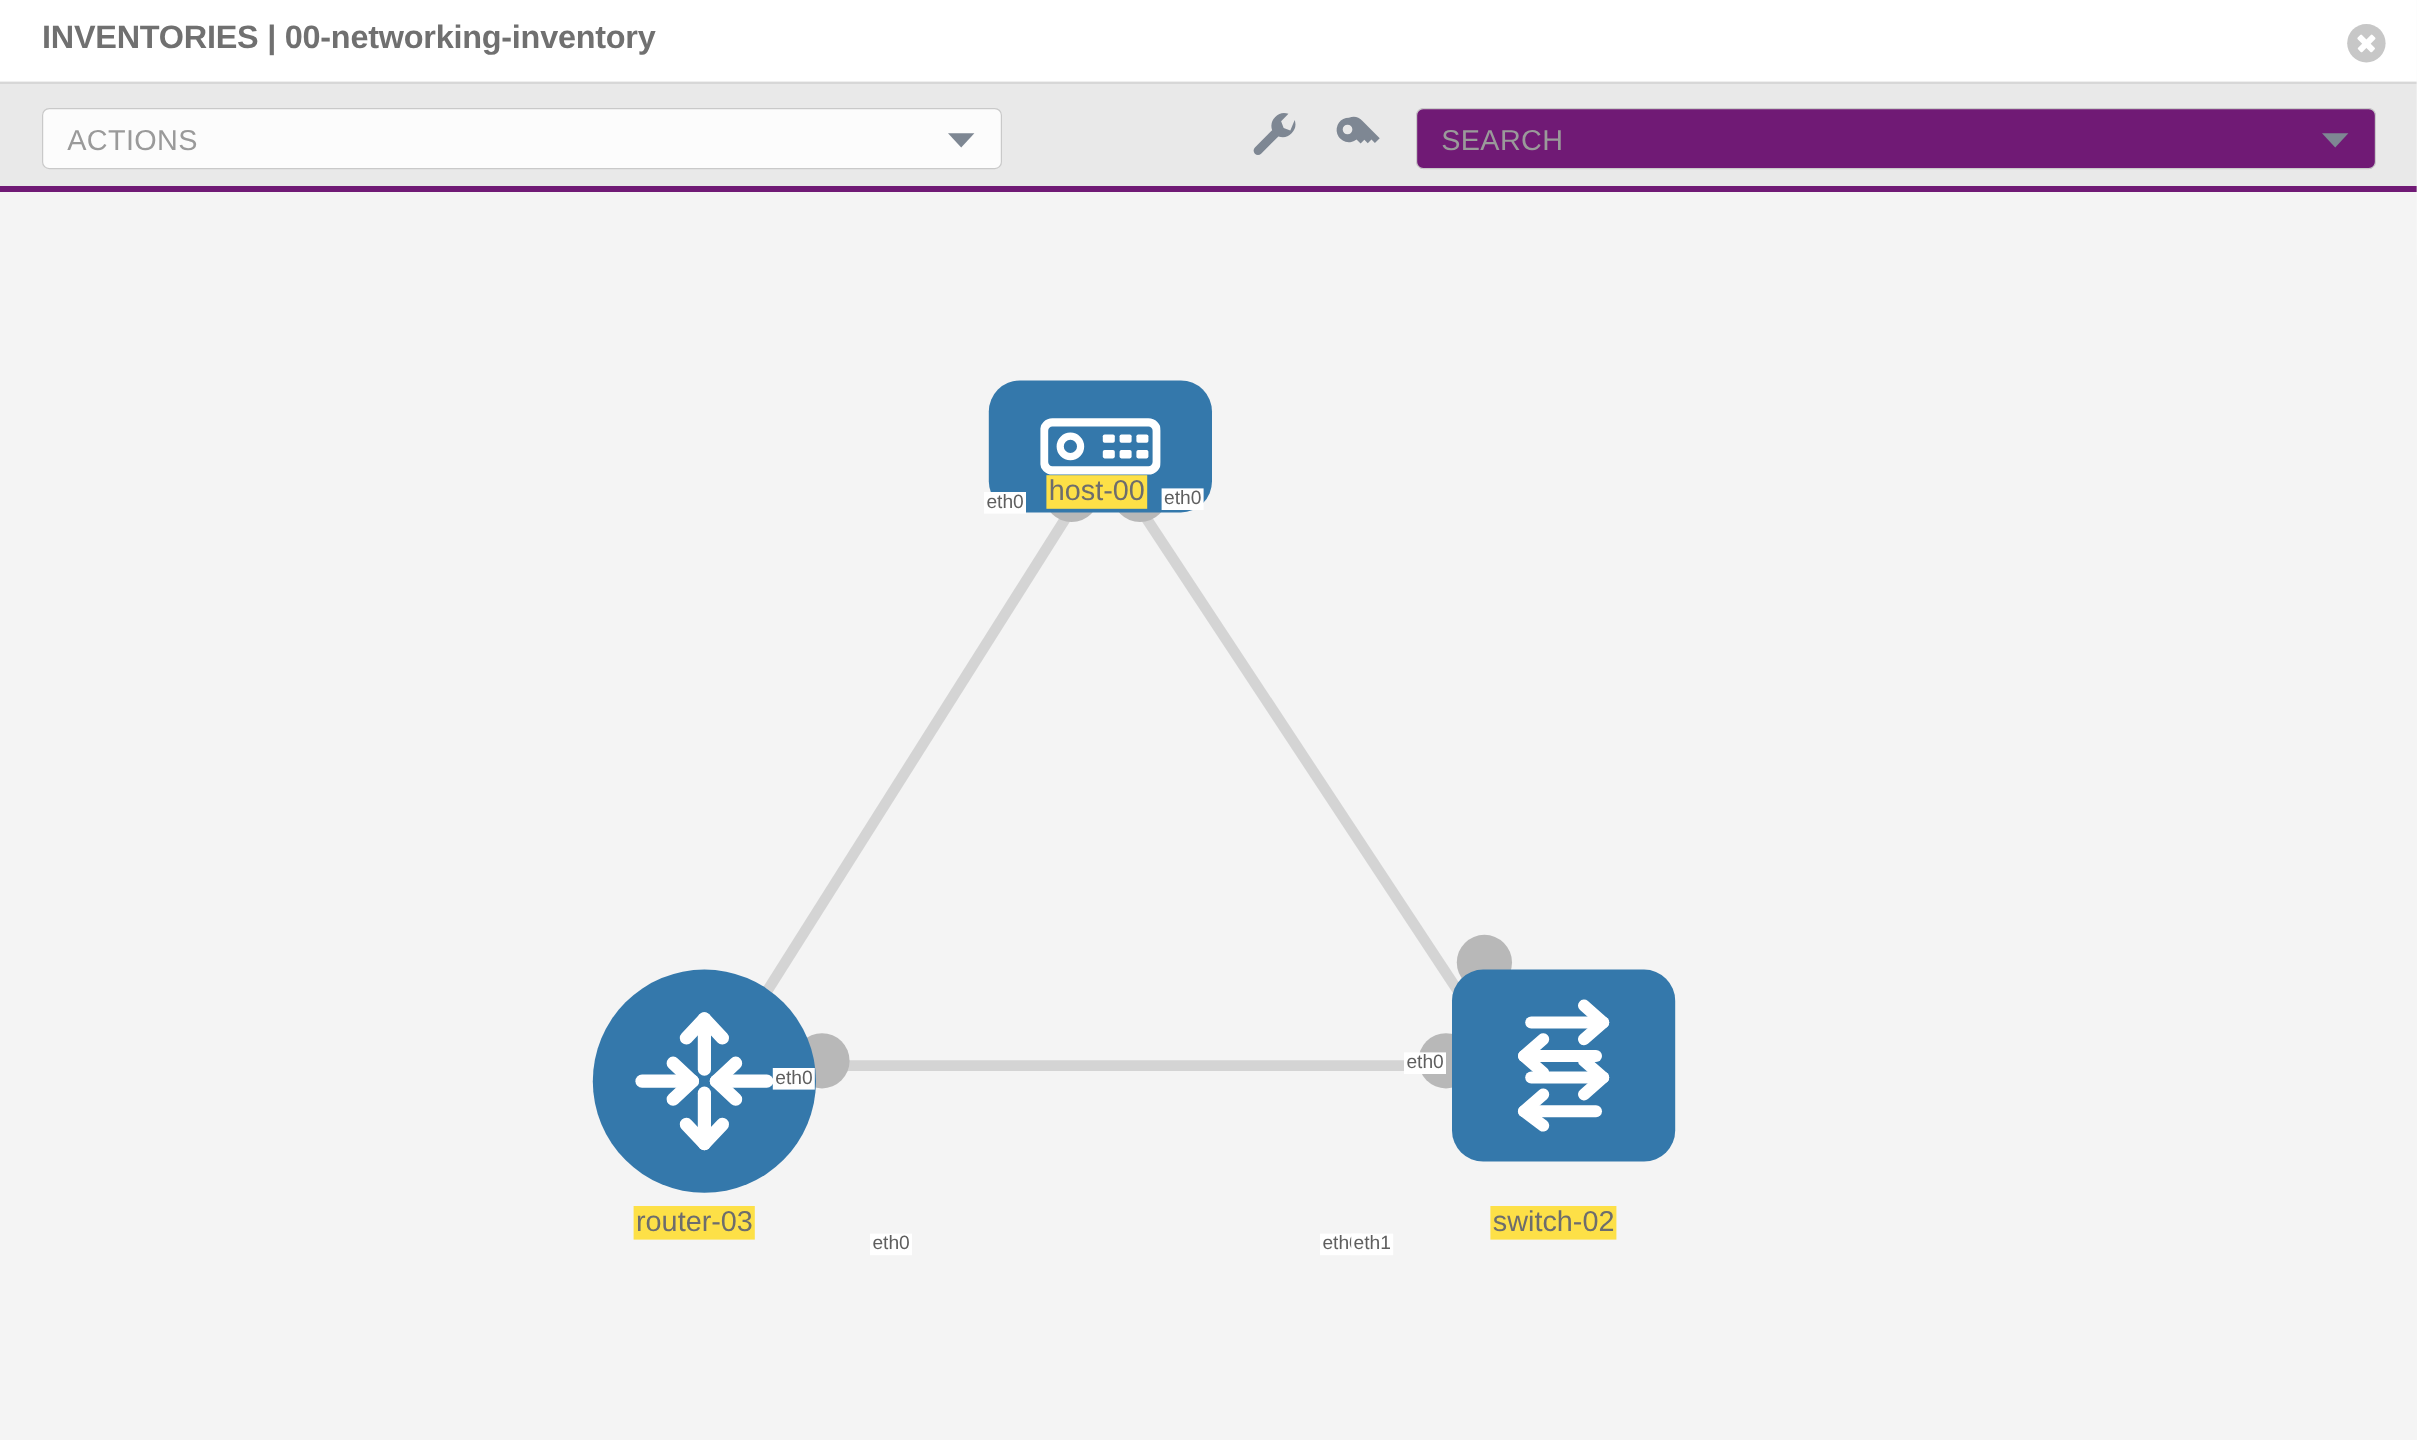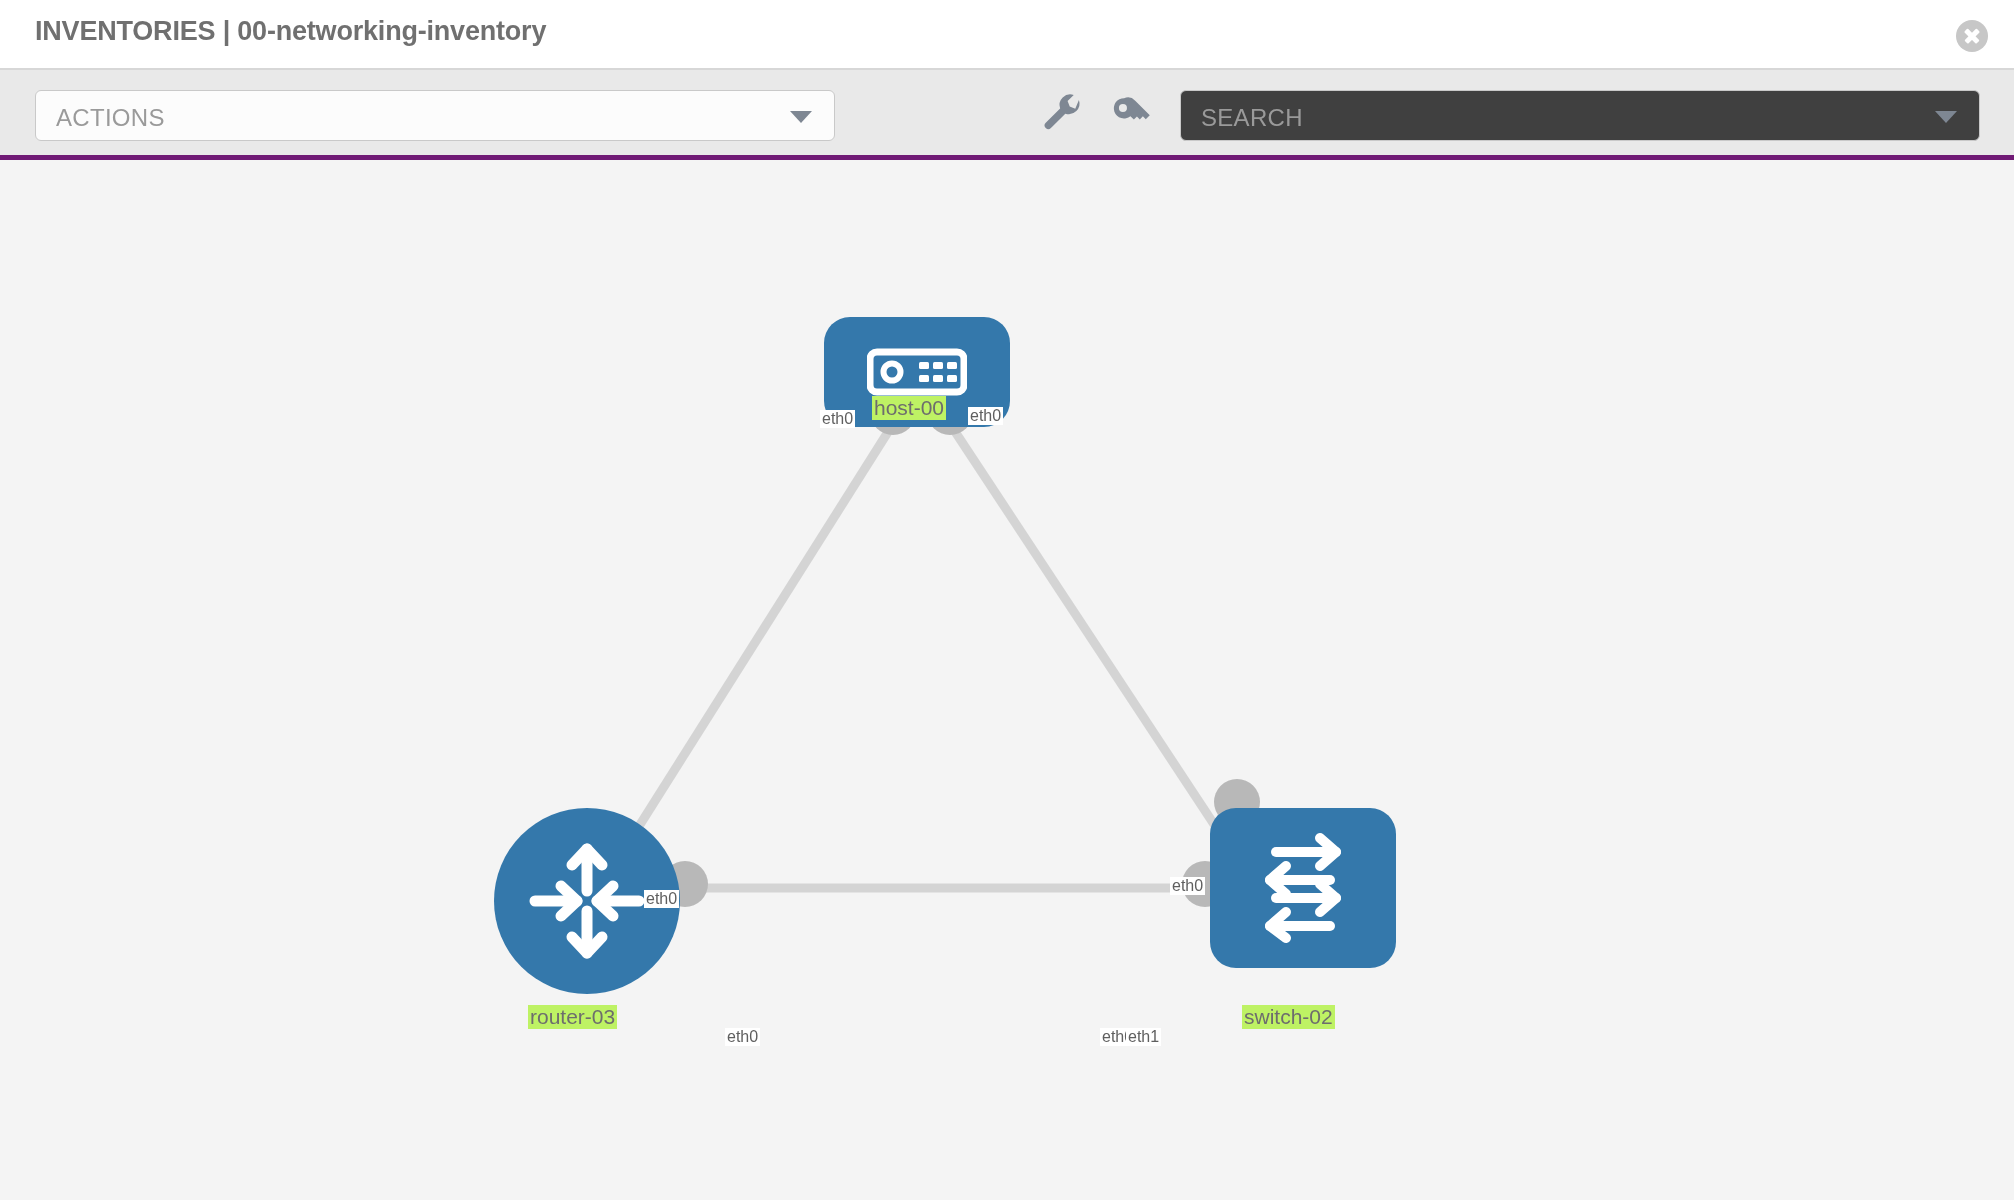--- a/index.html
+++ b/index.html
@@ -76,21 +76,21 @@
     width: 46px; height: 46px;
     cursor: pointer;
   }
   .tool-icon svg { display: block; width: 100%; height: 100%; }
   .icon-wrench { left: 1040px; }
   .icon-key    { left: 1108px; }
 
   .search-box {
     position: absolute; left: 1180px; top: 20px;
     width: 800px; height: 51px;
-    background: #404040;
+    background: #701a75;
     border: 1px solid #c9c9c9;
     border-radius: 6px;
   }
   .search-box .label {
     position: absolute; left: 20px; top: 13px;
     font-size: 24px; color: #9a9a9a; letter-spacing: 0.3px;
   }
 
   
   .canvas {
@@ -107,22 +107,22 @@
     display: flex; align-items: center; justify-content: center;
     cursor: pointer;
   }
   .node svg { display: block; }
   .node-host   { left: 824px; top: 155px;  width: 186px; height: 110px; border-radius: 26px; }
   .node-router { left: 494px; top: 646px;  width: 186px; height: 186px; border-radius: 50%; }
   .node-switch { left: 1210px; top: 646px; width: 186px; height: 160px; border-radius: 26px; }
 
   .node-label {
     position: absolute;
-    font-size: 21px; color: #6d6d6d;
-    background: #bef264;
+    font-size: 24px; color: #6d6d6d;
+    background: #fde047;
     white-space: nowrap;
     padding: 0 2px;
     cursor: pointer;
   }
   .label-host   { left: 872px; top: 234px; }
   .label-router { left: 528px; top: 843px; }
   .label-switch { left: 1242px; top: 843px; }
 
   .iface-label {
     position: absolute;

